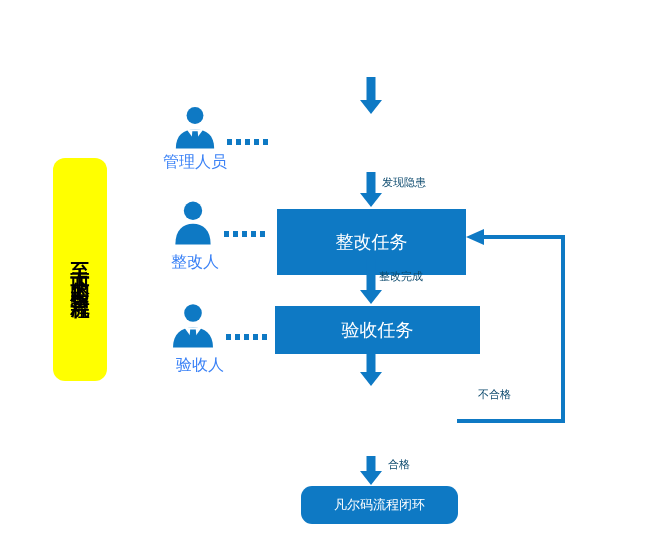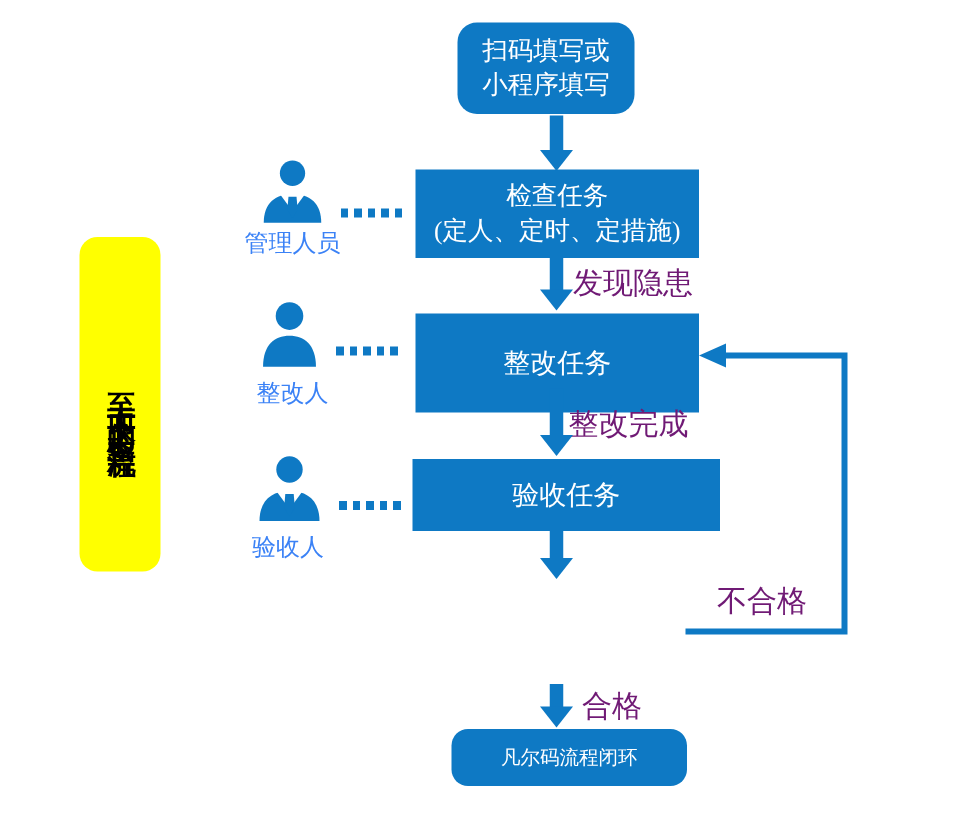--- a/index.html
+++ b/index.html
@@ -26,37 +26,37 @@
   .node-inspect{left:277px;top:113px;width:189px;height:59px;font-size:17px;}
   .node-rectify{left:277px;top:209px;width:189px;height:66px;font-size:18px;}
   .node-accept{left:275px;top:306px;width:205px;height:48px;font-size:18px;}
   .node-decision{
     left:280px;top:387px;width:176px;height:69px;font-size:15px;
     clip-path:polygon(50% 0,100% 50%,50% 100%,0 50%);
   }
   .node-end{left:301px;top:486px;width:157px;height:38px;border-radius:11px;font-size:13px;}
   
   .edge-label{
-    position:absolute;color:#701a75;font-size:20px;white-space:nowrap;
+    position:absolute;color:#0c4a6e;font-size:11px;white-space:nowrap;
   }
   .lbl-hazard{left:382px;top:175px;}
   .lbl-rectify-done{left:379px;top:269px;}
   .lbl-qualified{left:388px;top:457px;}
   .lbl-unqualified{left:478px;top:387px;}
   
   .person-icon{position:absolute;}
   .p1{left:172px;top:105px;width:46px;height:44px;}
   .p2{left:170px;top:198px;width:46px;height:50px;}
   .p3{left:169px;top:302px;width:48px;height:46px;}
   .person-label{
     position:absolute;color:#3b82f6;font-size:16px;white-space:nowrap;text-align:center;
   }
   .pl1{left:160px;top:152px;width:70px;}
   .pl2{left:163px;top:252px;width:64px;}
-  .pl3{left:160px;top:355px;width:64px;}
+  .pl3{left:160px;top:355px;width:64px;text-align:right;}
   .dots{
     position:absolute;height:6px;width:44px;
     background:repeating-linear-gradient(90deg,#0E79C4 0 5px,transparent 5px 9px);
   }
   .d1{left:227px;top:139px;}
   .d2{left:224px;top:231px;}
   .d3{left:226px;top:334px;}
   
   #connectors{position:absolute;left:0;top:0;pointer-events:none;}
   .stem{stroke:#0E79C4;stroke-width:9;}
@@ -89,29 +89,21 @@
 
   <svg class="person-icon p3" viewBox="0 0 60 56">
     <circle class="icon-blue" cx="30" cy="13" r="11"></circle>
     <path class="icon-blue" d="M5,56 C5,39 15,31 30,31 C45,31 55,39 55,56 Z"></path>
     <polygon points="19,31 41,31 30,46" fill="#ffffff"></polygon>
     <polygon class="icon-blue" points="26.5,33.5 33.5,33.5 34.5,45 30,52 25.5,45"></polygon>
   </svg>
   <div class="person-label pl3">验收人</div>
   <div class="dots d3"></div>
 
-  <div class="node node-start">
-    <span>扫码填写或</span>
-    <span>小程序填写</span>
-  </div>
 
-  <div class="node node-inspect">
-    <span>检查任务</span>
-    <span>(定人、定时、定措施)</span>
-  </div>
 
   <div class="node node-rectify">
     <span>整改任务</span>
   </div>
 
   <div class="node node-accept">
     <span>验收任务</span>
   </div>
 
 

